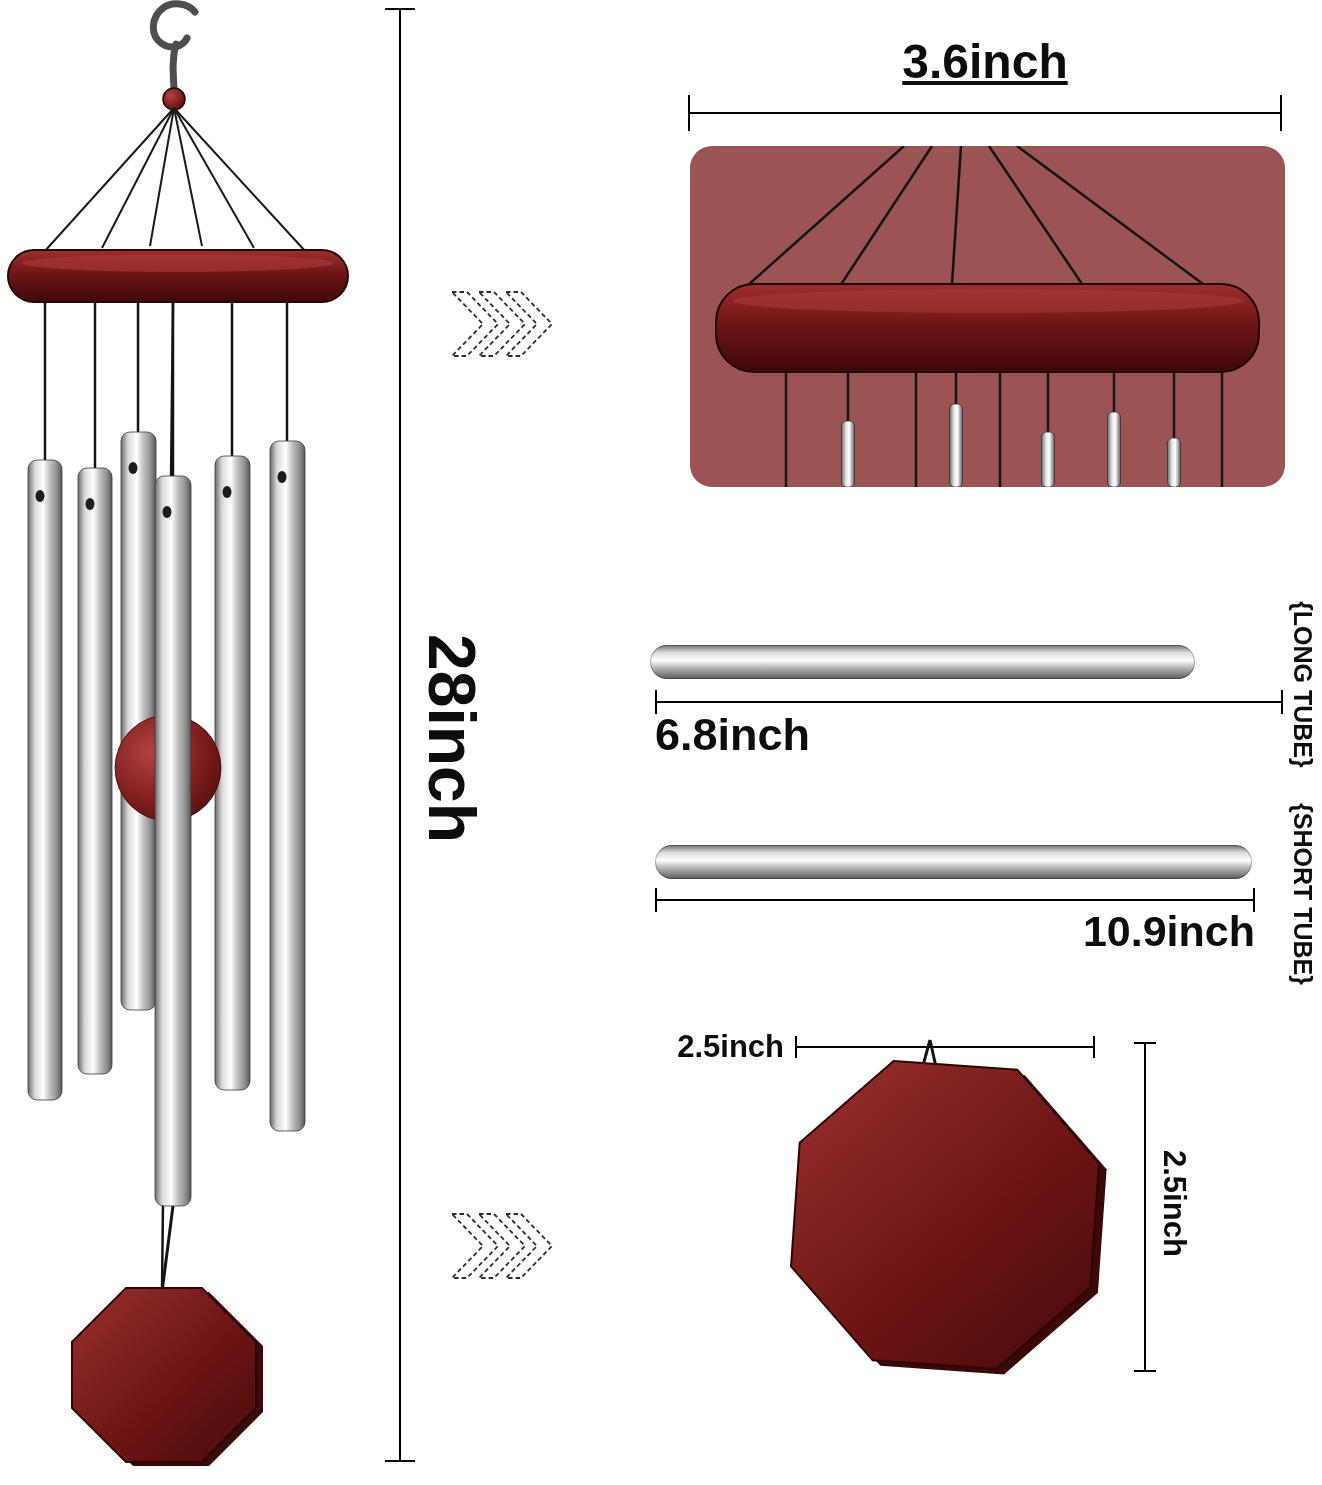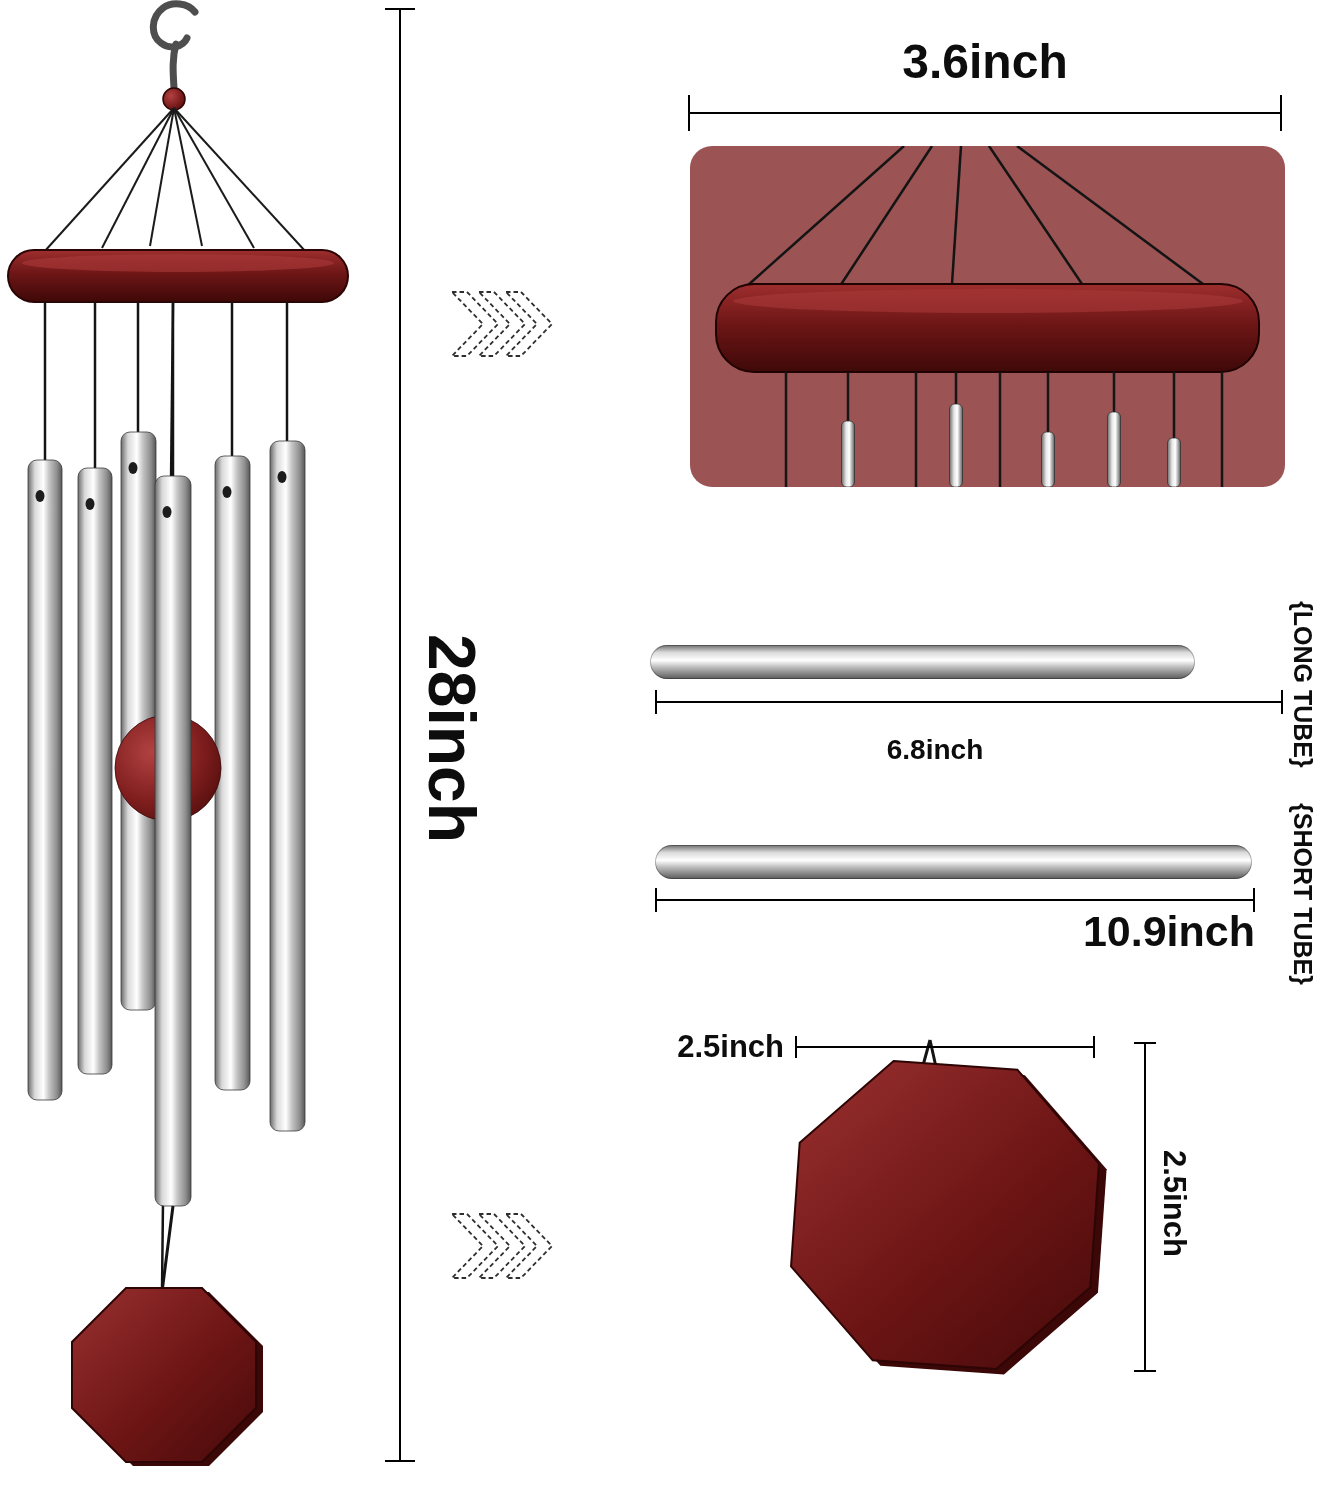--- a/index.html
+++ b/index.html
@@ -117,21 +117,21 @@
   <div class="dim-label vtext" style="left:414px;top:634px;font-size:66px;">28inch</div>
 
   <svg class="abs" style="left:450px;top:290px" width="108" height="68" viewBox="0 0 108 68">
     <g fill="none" stroke="#2e2e2e" stroke-width="1.8" stroke-dasharray="4.5 3">
       <path d="M2 2 L17 2 L48 34 L17 66 L2 66 L33 34 Z"></path>
       <path d="M2 2 L17 2 L48 34 L17 66 L2 66 L33 34 Z" transform="translate(27,0)"></path>
       <path d="M2 2 L17 2 L48 34 L17 66 L2 66 L33 34 Z" transform="translate(54,0)"></path>
     </g>
   </svg>
 
-  <div class="dim-label" style="left:688px;top:34px;width:594px;text-align:center;font-size:48px;">3.6inch</div>
+  <div class="dim-label" style="left:688px;top:34px;width:594px;text-align:center;font-size:48px;text-decoration:underline;">3.6inch</div>
   <div class="dimh" style="left:688px;top:112px;width:594px;--tick:36px"></div>
 
   <div class="panel" style="left:690px;top:146px;width:595px;height:341px;">
     <svg width="595" height="341" viewBox="0 0 595 341">
       <defs>
         <linearGradient id="gWood2" x1="0" y1="0" x2="0" y2="1">
           <stop offset="0" stop-color="#9e2e2e"></stop>
             <stop offset="0.45" stop-color="#6e1616"></stop>
           <stop offset="1" stop-color="#3f0808"></stop>
         </linearGradient>
@@ -169,21 +169,21 @@
         <rect x="259.5" y="258" width="13" height="83" rx="5"></rect>
         <rect x="351.5" y="286" width="13" height="55" rx="5"></rect>
         <rect x="417.5" y="266" width="13" height="75" rx="5"></rect>
         <rect x="477.5" y="292" width="13" height="49" rx="5"></rect>
       </g>
     </svg>
   </div>
 
   <div class="tube-h" style="left:650px;top:645px;width:545px;"></div>
   <div class="dimh" style="left:655px;top:701px;width:628px;--tick:24px"></div>
-  <div class="dim-label" style="left:655px;top:709px;width:560px;text-align:center;font-size:28px;margin-top:25px;">6.8inch</div>
+  <div class="dim-label" style="left:655px;top:709px;width:560px;font-size:45px;">6.8inch</div>
   <div class="dim-label vtext" style="left:1288px;top:601px;font-size:25px;">{LONG TUBE}</div>
 
   <div class="tube-h" style="left:655px;top:845px;width:597px;"></div>
   <div class="dimh" style="left:655px;top:899px;width:600px;--tick:24px"></div>
   <div class="dim-label" style="left:655px;top:907px;width:600px;text-align:right;font-size:43px;">10.9inch</div>
   <div class="dim-label vtext" style="left:1288px;top:803px;font-size:25px;">{SHORT TUBE}</div>
 
   <svg class="abs" style="left:775px;top:1036px" width="340" height="350" viewBox="0 0 340 350">
     <defs>
       <linearGradient id="gOct2" x1="0" y1="0" x2="1" y2="1">

